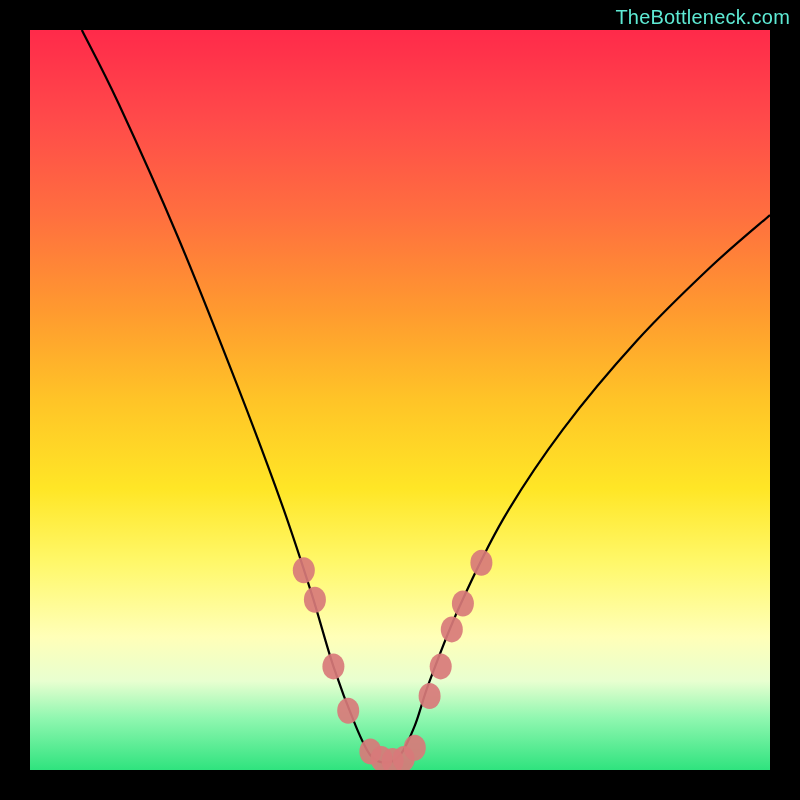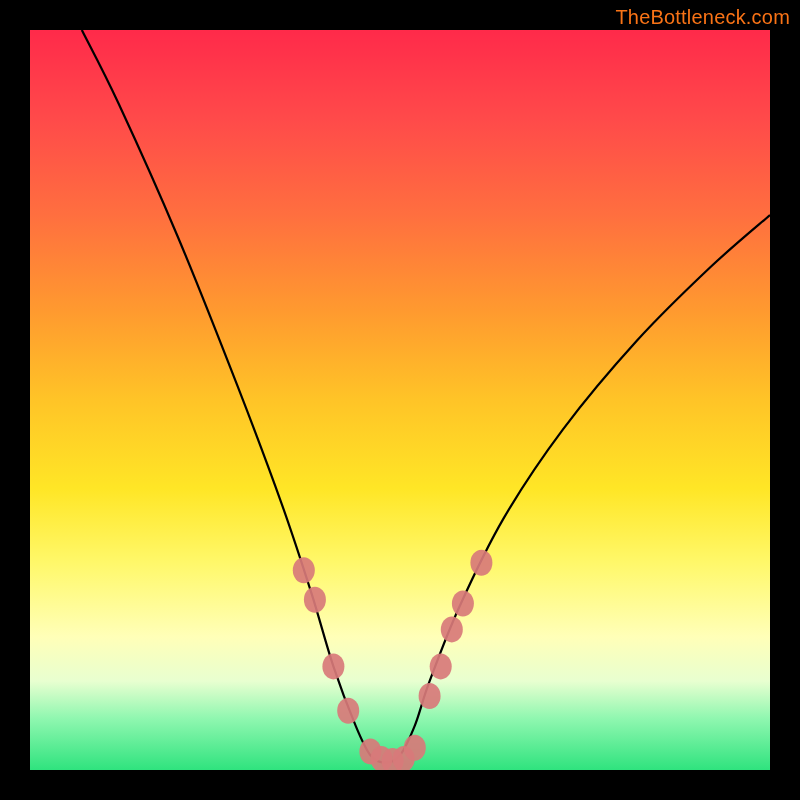--- a/index.html
+++ b/index.html
@@ -37,21 +37,21 @@
       #ffffb8 82%,
       #e8ffd0 88%,
       #90f7b0 93%,
       #2fe37e 100%
     );
   }
   .watermark {
     position: absolute;
     right: 10px;
     top: 6px;
-    color: #f97316;
+    color: #5eead4;
     font-size: 20px;
     font-weight: 500;
     letter-spacing: 0.2px;
   }
   svg.curve {
     position: absolute;
     left: 0;
     top: 0;
     width: 740px;
     height: 740px;

